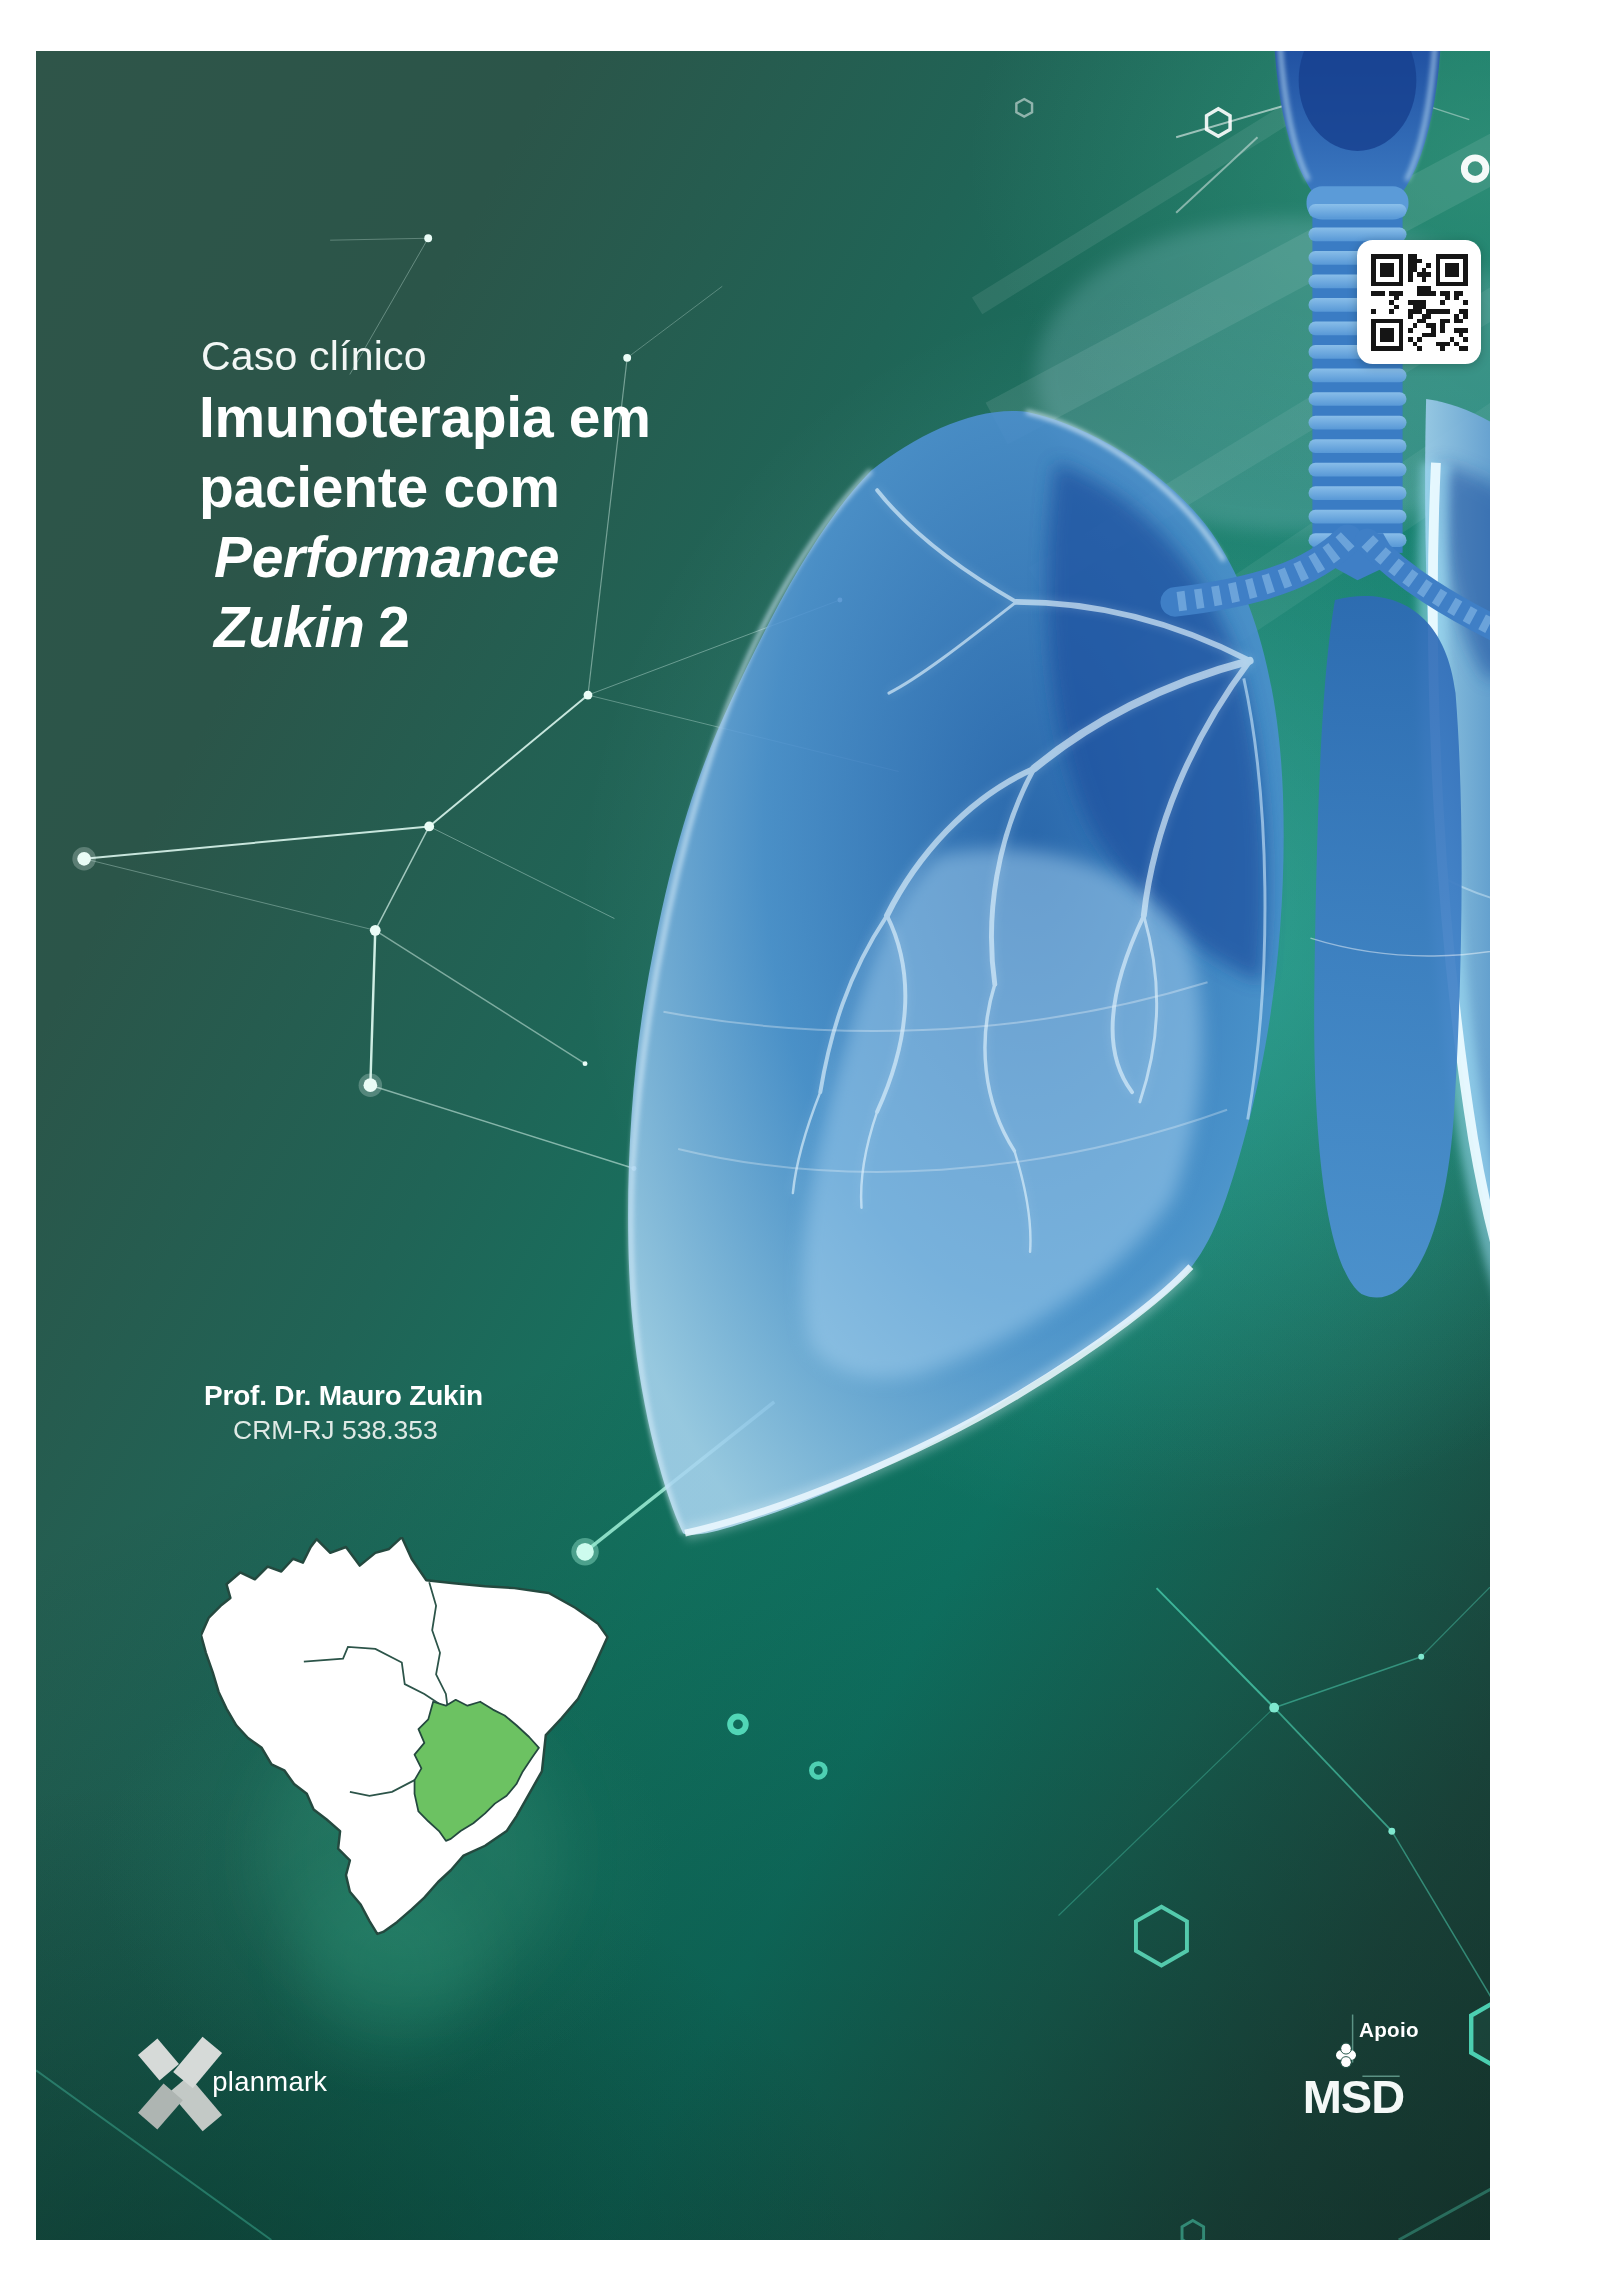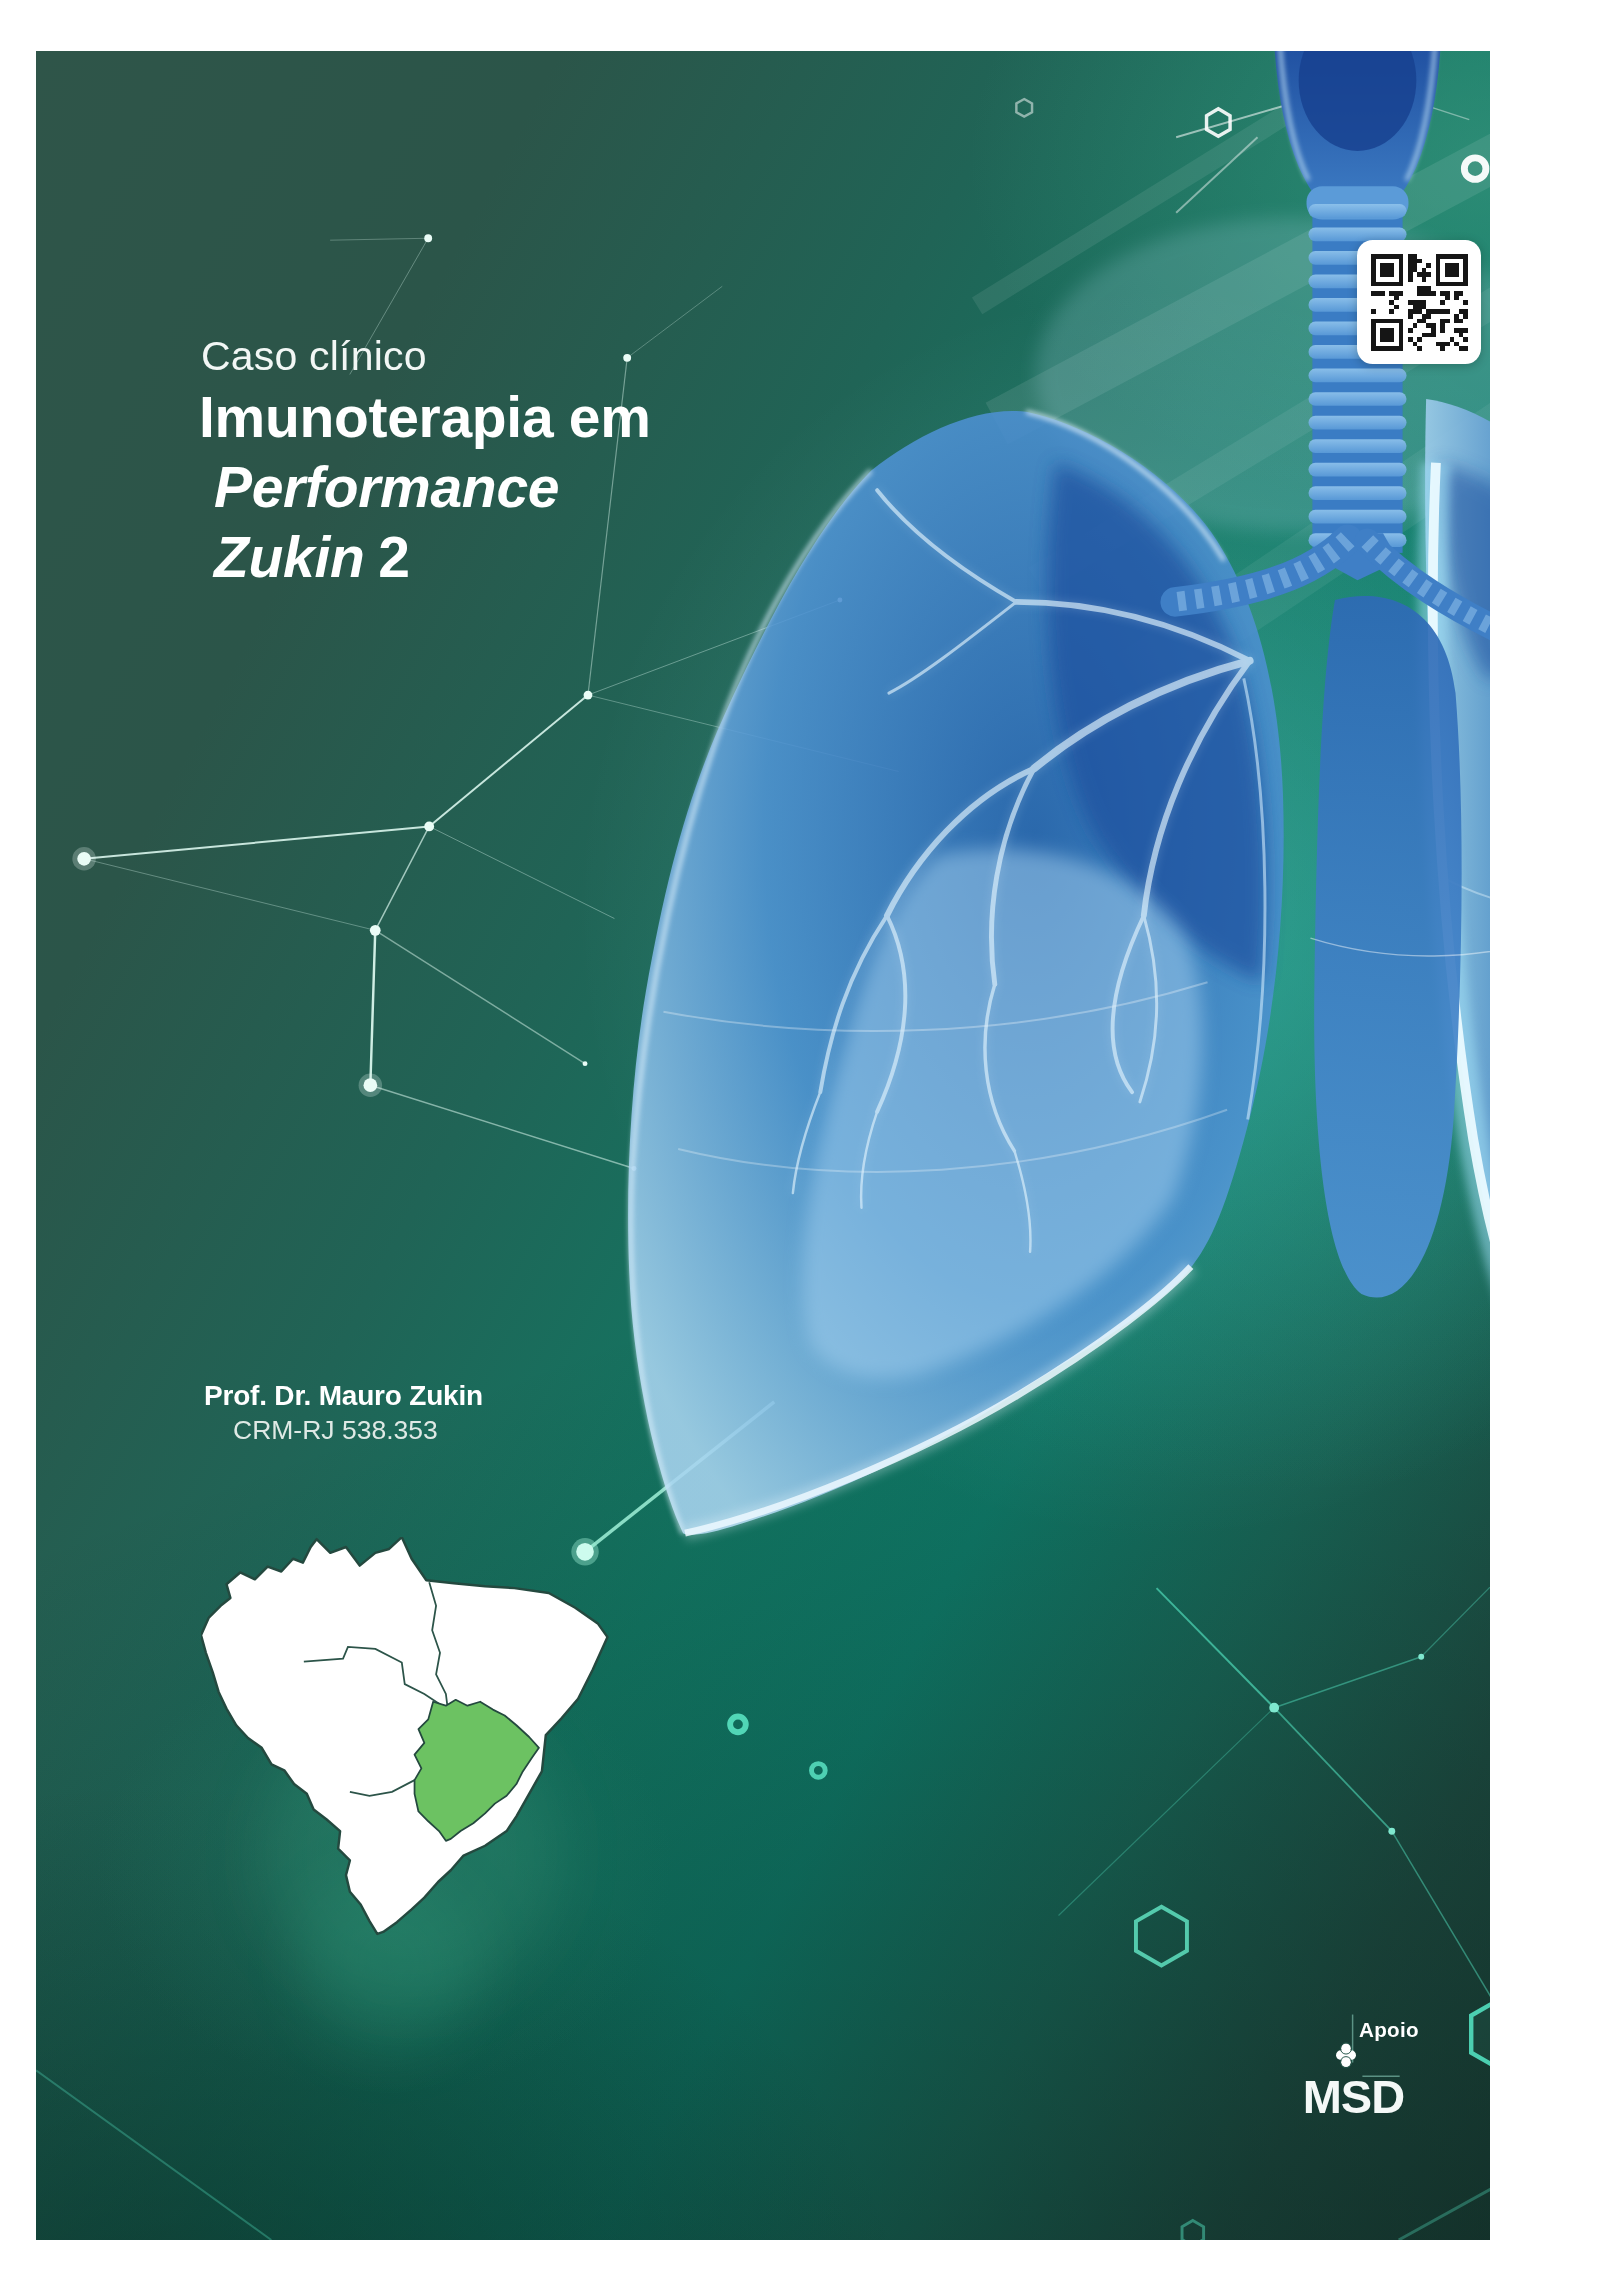--- a/index.html
+++ b/index.html
@@ -377,20 +377,21 @@
           <rect x="16" y="2" width="3" height="3" fill="#151515"></rect>
           <rect x="0" y="14" width="7" height="7" fill="#151515"></rect>
           <rect x="1" y="15" width="5" height="5" fill="#ffffff"></rect>
           <rect x="2" y="16" width="3" height="3" fill="#151515"></rect>
         </svg>
     </div>
 
     <div class="kicker">Caso clínico</div>
     <h1 class="title" style="margin:0">
       <span class="ln">Imunoterapia em</span>
+      <span class="ln">paciente com</span>
       <span class="ln t-it">Performance</span>
       <span class="ln"><span class="t-it">Zukin</span><span class="t-up">2</span></span>
     </h1>
 
     <div class="author">
       <div class="name">Prof. Dr. Mauro Zukin</div>
       <div class="crm">CRM-RJ 538.353</div>
     </div>
 
     <div class="mapwrap">
@@ -398,20 +399,29 @@
         <path d="M118,2 L132,16 L148,10 L162,29 L178,16 L192,12 L205,0 L215,22 L230,44 L258,47 L290,50 L320,52 L355,57 L382,72 L405,88 L415,102 L400,135 L385,165 L368,185 L352,202 L348,239 L335,262 L322,285 L312,300 L290,315 L268,325 L255,340 L242,352 L228,368 L215,380 L200,393 L186,403 L180,405 L172,392 L163,375 L152,362 L148,345 L152,330 L140,318 L142,300 L128,288 L115,278 L108,262 L95,252 L85,238 L72,232 L62,215 L48,205 L36,192 L26,175 L18,158 L12,138 L5,118 L0,100 L8,82 L20,70 L30,62 L26,48 L40,36 L55,43 L68,30 L82,35 L94,22 L104,26 L112,10 Z" fill="#ffffff" stroke="#24493f" stroke-width="2.5" stroke-linejoin="round"></path>
         <g fill="none" stroke="#2c5449" stroke-width="1.8">
           <path d="M233,46 L240,70 L236,95 L244,118 L240,140 L250,160 L252,176"></path>
           <path d="M105,127 L145,124 L150,112 L178,114 L205,128 L208,150 L228,160 L252,176"></path>
           <path d="M218,248 L195,260 L172,264 L152,260"></path>
         </g>
         <path d="M237,168 L250,172 L260,166 L272,172 L285,168 L298,176 L310,182 L322,192 L335,204 L345,215 L338,225 L328,240 L322,252 L312,264 L300,272 L290,282 L278,292 L265,300 L255,308 L250,310 L243,300 L232,290 L222,280 L218,262 L218,248 L225,236 L218,222 L228,210 L222,196 L232,186 Z" fill="#6cc262" stroke="#24493f" stroke-width="1.8" stroke-linejoin="round"></path>
       </svg>
     </div>
 
+    <div class="planmark">
+      <svg width="94" height="102" viewBox="0 0 96 104">
+        <line x1="14" y1="16" x2="36" y2="42" stroke="#d6dad8" stroke-width="26"></line>
+        <line x1="46" y1="54" x2="80" y2="94" stroke="#c3c9c6" stroke-width="26"></line>
+        <line x1="14" y1="92" x2="40" y2="62" stroke="#aeb5b2" stroke-width="26"></line>
+        <line x1="50" y1="50" x2="80" y2="14" stroke="#d6dad8" stroke-width="26"></line>
+      </svg>
+      <span class="ptext">planmark</span>
+    </div>
 
     <div class="apoio">Apoio</div>
     <div class="msdrow">
       <svg width="74" height="82" viewBox="-38 -42 76 84">
         <circle cx="0" cy="-22" r="15" fill="#ffffff"></circle>
         <circle cx="-16" cy="-1" r="15" fill="#ffffff"></circle>
         <circle cx="16" cy="-1" r="15" fill="#ffffff"></circle>
         <circle cx="0" cy="0" r="11" fill="#ffffff"></circle>
         <circle cx="0" cy="21" r="15" fill="#ffffff"></circle>
         <circle cx="0" cy="-22" r="17.5" fill="none" stroke="#235449" stroke-width="3"></circle>

